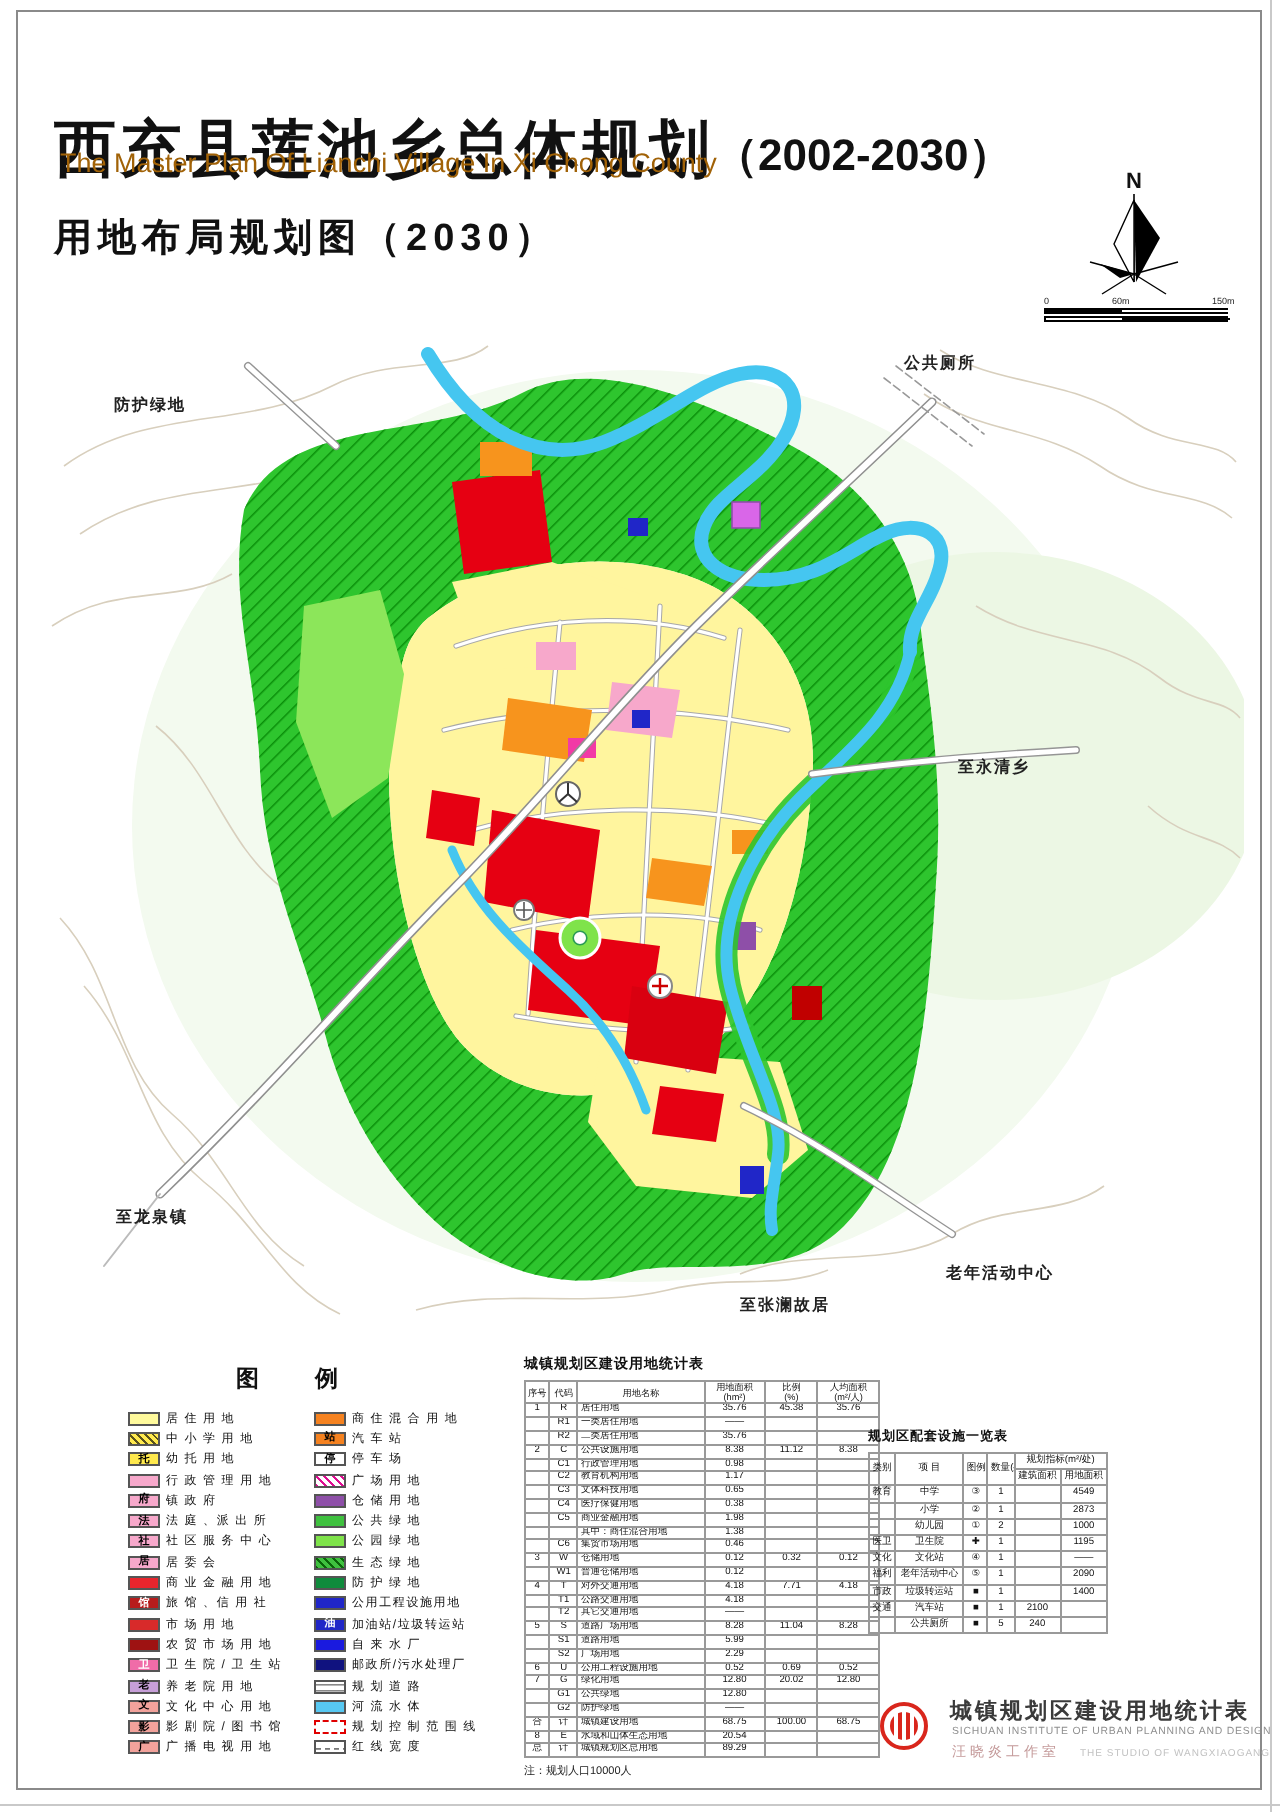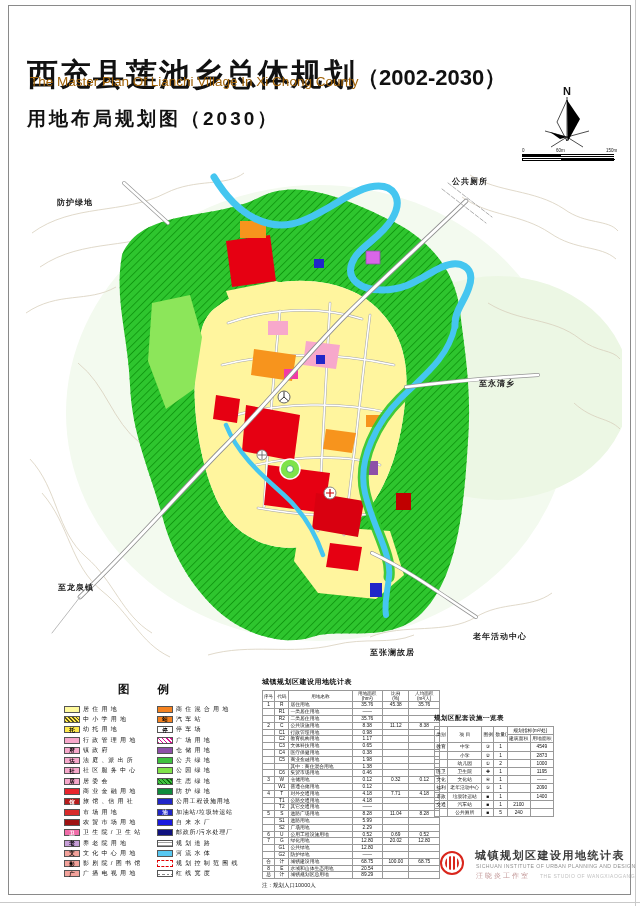--- a/index.html
+++ b/index.html
@@ -233,21 +233,21 @@
     <path d="M312,326 L312,334 M308,330 L316,330" stroke="#c00" stroke-width="1.2" fill="none"></path>
     <circle cx="244" cy="292" r="5" fill="#fff" stroke="#777" stroke-width="0.9"></circle>
     <path d="M244,288 L244,296 M240,292 L248,292" stroke="#555" stroke-width="0.8" fill="none"></path>
   </g>
 </svg>
 
 <div id="map-labels">
     <span class="map-label" style="left: 452px; top: 176px;">公共厕所</span>
     <span class="map-label" style="left: 57px; top: 197px;">防护绿地</span>
     <span class="map-label" style="left: 479px; top: 378px;">至永清乡</span>
-    <span class="map-label" style="left: 58px; top: 582px;">至龙泉镇</span>
+    <span class="map-label" style="left: 58px; top: 603px;">至龙泉镇</span>
     <span class="map-label" style="left: 473px; top: 631px;">老年活动中心</span>
     <span class="map-label" style="left: 370px; top: 647px;">至张澜故居</span>
   </div>
 
 <section id="legend">
   <div class="leg-title">图例</div>
   <div class="leg-cols">
     <div id="leg-left" class="leg-col l">
         <div class="leg-row">
           <span class="sw" style="background-color: rgb(255, 250, 156);"></span>

